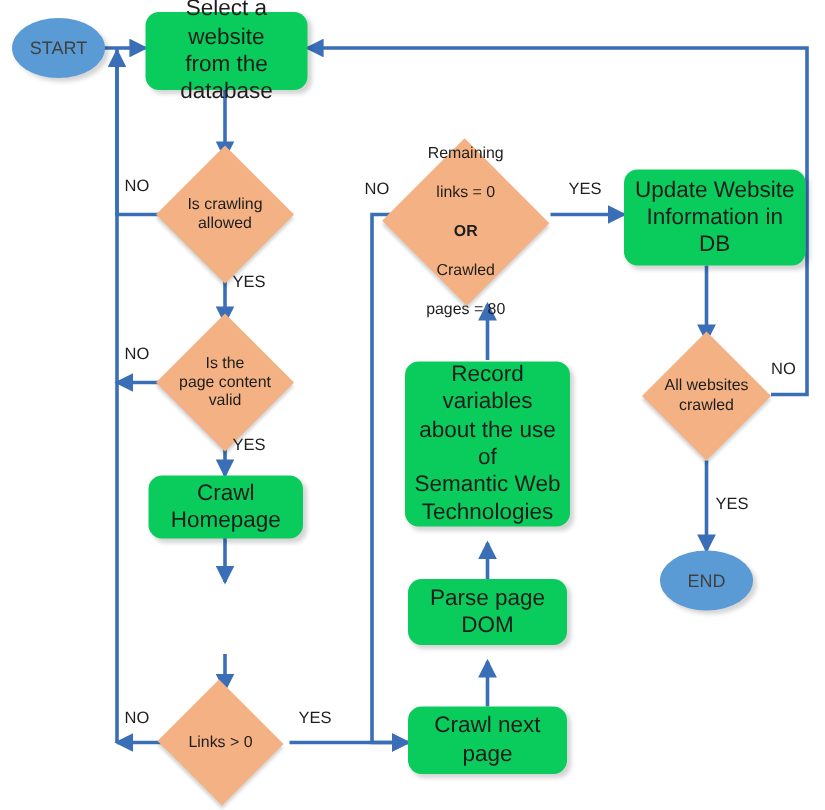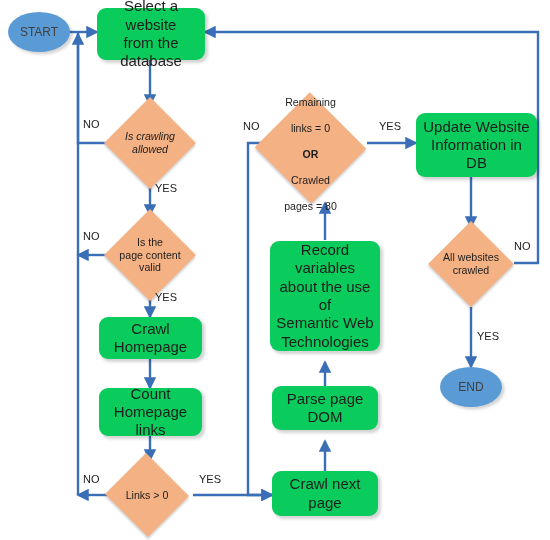--- a/index.html
+++ b/index.html
@@ -112,41 +112,37 @@
 
   <div class="node term" style="left:8px; top:12px; width:62px; height:40px;">
     <span class="txt">START</span>
   </div>
 
   <div class="node proc" style="left:97px; top:8px; width:108px; height:52px;">
     <span class="txt">Select a website
 from the database</span>
   </div>
 
-  <div class="node dec" style="left:104px; top:97px; width:92px; height:92px;font-style:italic;">
+  <div class="node dec" style="left:104px; top:97px; width:92px; height:92px;">
     <span class="dia"></span>
     <span class="txt">Is crawling
 allowed</span>
   </div>
 
   <div class="node dec" style="left:104px; top:209px; width:92px; height:92px;">
     <span class="dia"></span>
     <span class="txt">Is the
 page content
 valid</span>
   </div>
 
   <div class="node proc" style="left:99px; top:317px; width:103px; height:42px;">
     <span class="txt">Crawl Homepage</span>
   </div>
 
-  <div class="node proc" style="left:99px; top:388px; width:103px; height:48px;">
-    <span class="txt">Count Homepage
-links</span>
-  </div>
 
   <div class="node dec" style="left:104px; top:454px; width:86px; height:82px;">
     <span class="dia"></span>
     <span class="txt">Links &gt; 0</span>
   </div>
 
   <div class="node proc" style="left:272px; top:471px; width:106px; height:45px;">
     <span class="txt">Crawl next page</span>
   </div>
 

